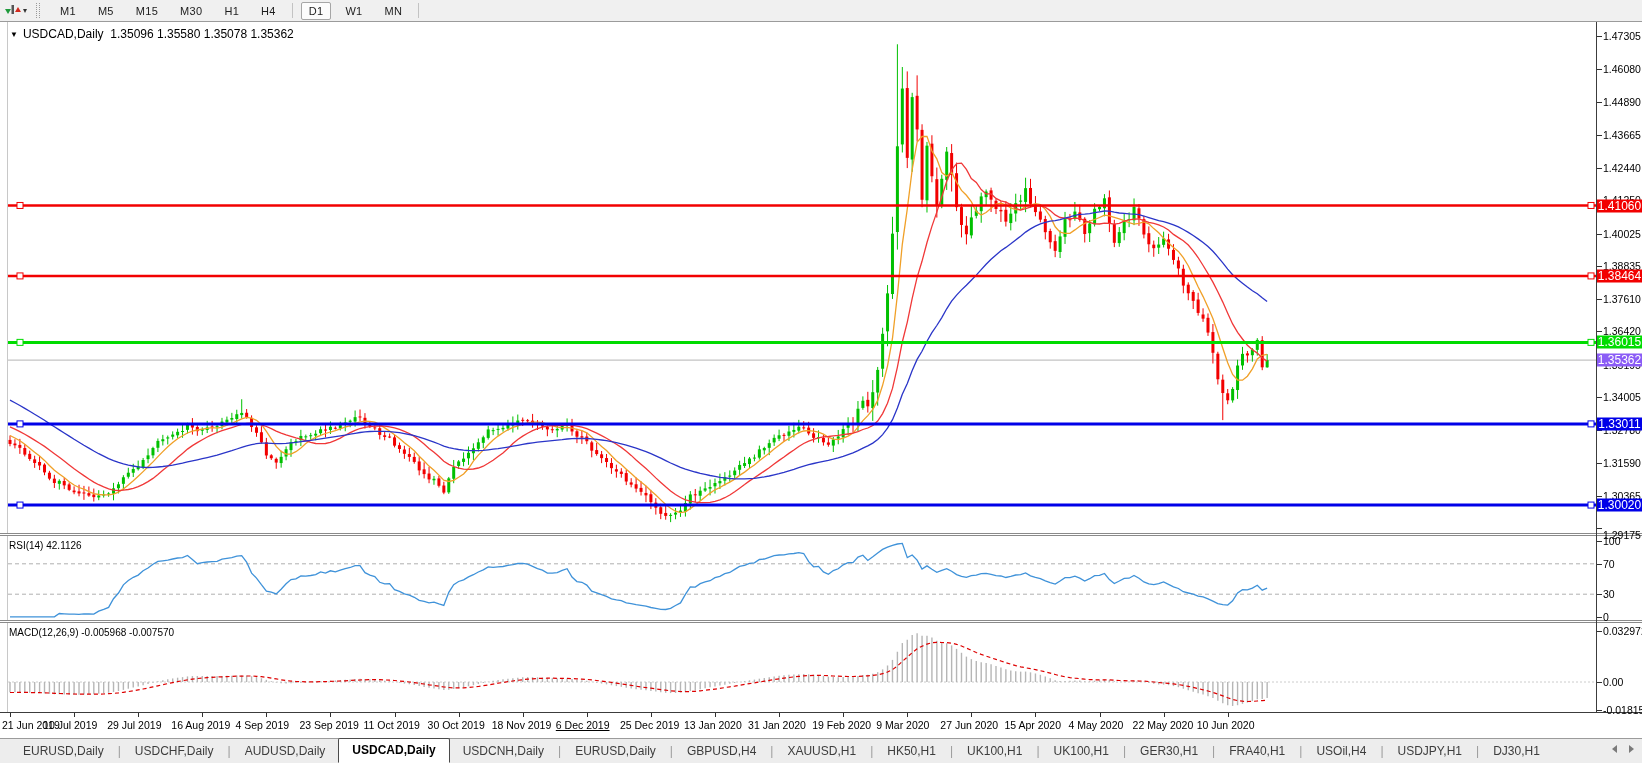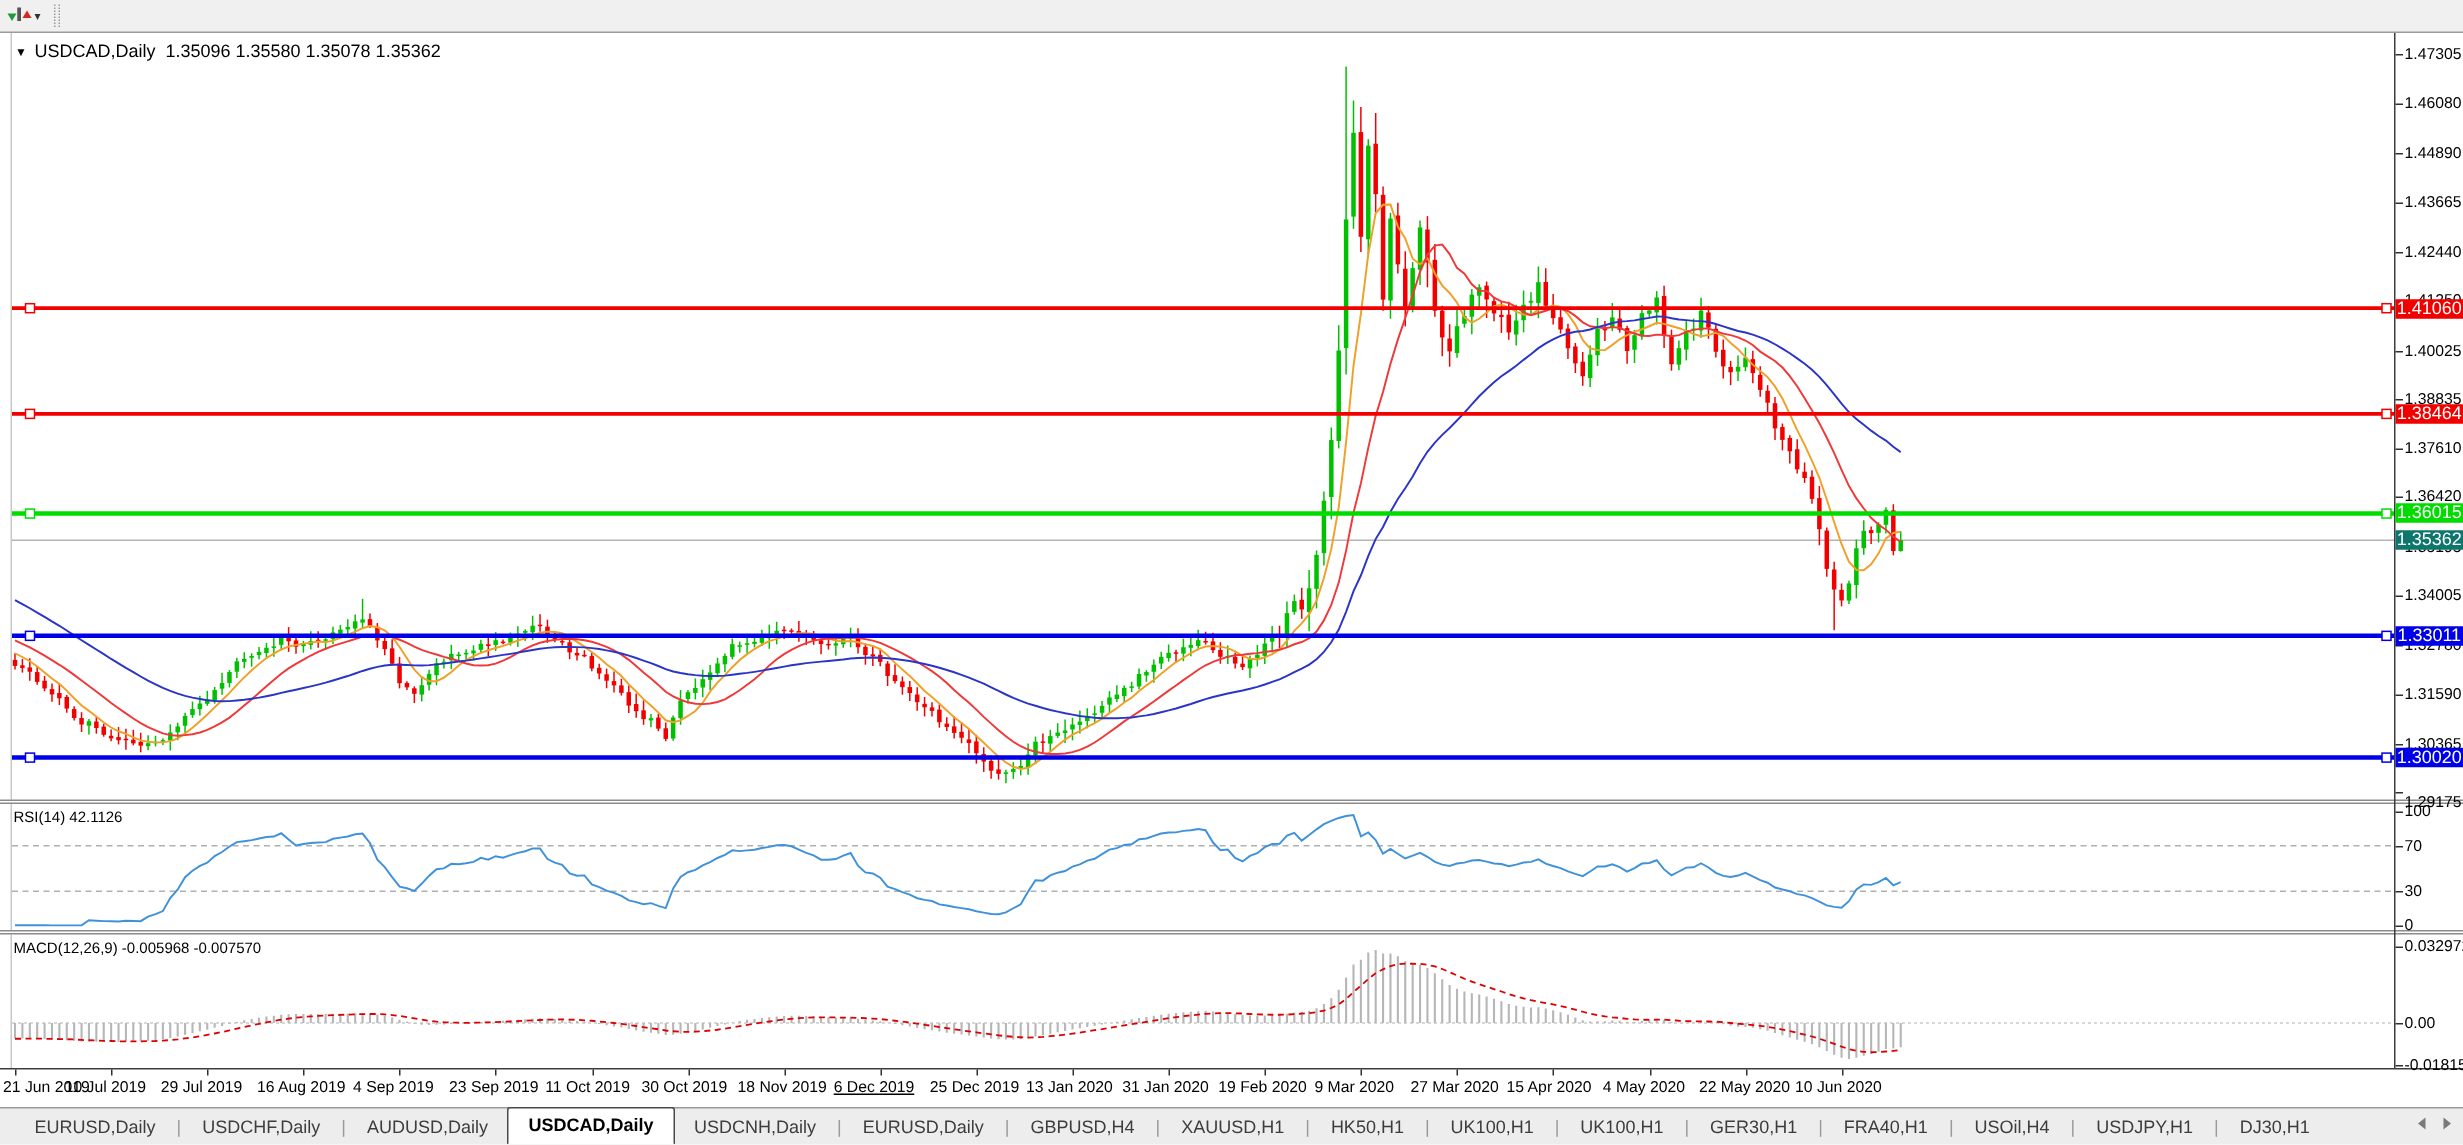--- a/index.html
+++ b/index.html
@@ -64,20 +64,33 @@
 <body>
 
 <div class="toolbar">
   <svg class="tool-icon" viewBox="0 0 18 16">
     <rect x="7.5" y="2" width="2.5" height="9" fill="#555"></rect>
     <polygon points="1,6 7,6 4,11" fill="#1f9a3c"></polygon>
     <polygon points="11,9 17,9 14,4" fill="#d22a1e"></polygon>
   </svg>
   <span class="tool-caret">▾</span>
   <span class="grip"></span>
+  <div id="tf-group" style="display: flex; align-items: center;">
+      <span class="tf-btn">M1</span>
+      <span class="tf-btn">M5</span>
+      <span class="tf-btn">M15</span>
+      <span class="tf-btn">M30</span>
+      <span class="tf-btn">H1</span>
+      <span class="tf-btn">H4</span>
+      <span class="tf-div"></span>
+      <span class="tf-btn active">D1</span>
+      <span class="tf-btn">W1</span>
+      <span class="tf-btn">MN</span>
+      <span class="tf-div"></span>
+    </div>
 </div>
 
 <div class="chart-window"></div>
 <svg id="chart-canvas" viewBox="0 0 1642 763">
     <defs>
       <clipPath id="cMain">
         <rect x="8" y="24" width="1588" height="508"></rect>
       </clipPath>
       <clipPath id="cRsi">
         <rect x="8" y="537" width="1588" height="82"></rect>
@@ -945,21 +958,21 @@
     <div class="p-lab" style="top: 630.6px;">0.032972</div>
     <div class="p-tick" style="top: 682px;"></div>
     <div class="p-lab" style="top: 682px;">0.00</div>
     <div class="p-tick" style="top: 710.3px;"></div>
     <div class="p-lab" style="top: 710.3px;">-0.018154</div>
     <div class="line-lab" style="top: 205.5px; background: rgb(242, 0, 0);">1.41060</div>
     <div class="line-lab" style="top: 275.9px; background: rgb(242, 0, 0);">1.38464</div>
     <div class="line-lab" style="top: 342.4px; background: rgb(0, 220, 0);">1.36015</div>
     <div class="line-lab" style="top: 423.9px; background: rgb(0, 0, 232);">1.33011</div>
     <div class="line-lab" style="top: 505.1px; background: rgb(0, 0, 232);">1.30020</div>
-    <div class="line-lab" style="top: 360.1px; background: #0f766e;">1.35362</div>
+    <div class="line-lab" style="top: 360.1px; background: #8b5cf6;">1.35362</div>
   </div>
 <div id="time-axis">
     <div class="d-tick" style="left: 10px;"></div>
     <div class="d-lab" style="left: 2px;">21 Jun 2019</div>
     <div class="d-tick" style="left: 74.1px;"></div>
     <div class="d-lab" style="left: 43.1px;">10 Jul 2019</div>
     <div class="d-tick" style="left: 138.2px;"></div>
     <div class="d-lab" style="left: 107.2px;">29 Jul 2019</div>
     <div class="d-tick" style="left: 202.3px;"></div>
     <div class="d-lab" style="left: 171.3px;">16 Aug 2019</div>
@@ -979,21 +992,21 @@
     <div class="d-lab" style="left: 619.9px;">25 Dec 2019</div>
     <div class="d-tick" style="left: 715px;"></div>
     <div class="d-lab" style="left: 684px;">13 Jan 2020</div>
     <div class="d-tick" style="left: 779.1px;"></div>
     <div class="d-lab" style="left: 748.1px;">31 Jan 2020</div>
     <div class="d-tick" style="left: 843.2px;"></div>
     <div class="d-lab" style="left: 812.2px;">19 Feb 2020</div>
     <div class="d-tick" style="left: 907.3px;"></div>
     <div class="d-lab" style="left: 876.3px;">9 Mar 2020</div>
     <div class="d-tick" style="left: 971.3px;"></div>
-    <div class="d-lab" style="left: 940.3px;">27 Mar 2020</div>
+    <div class="d-lab" style="left: 940.3px;">27 Jun 2020</div>
     <div class="d-tick" style="left: 1035.4px;"></div>
     <div class="d-lab" style="left: 1004.4px;">15 Apr 2020</div>
     <div class="d-tick" style="left: 1099.5px;"></div>
     <div class="d-lab" style="left: 1068.5px;">4 May 2020</div>
     <div class="d-tick" style="left: 1163.6px;"></div>
     <div class="d-lab" style="left: 1132.6px;">22 May 2020</div>
     <div class="d-tick" style="left: 1227.7px;"></div>
     <div class="d-lab" style="left: 1196.7px;">10 Jun 2020</div>
   </div>
 

